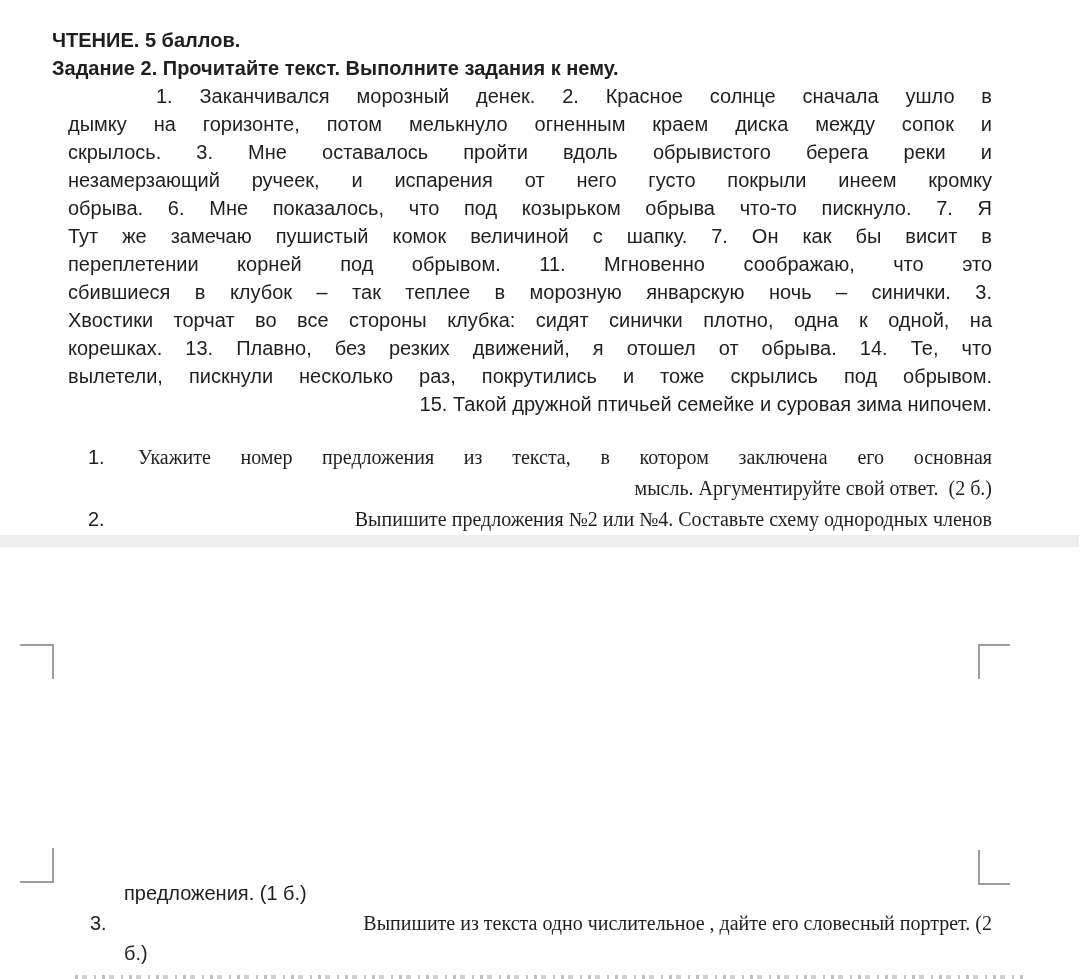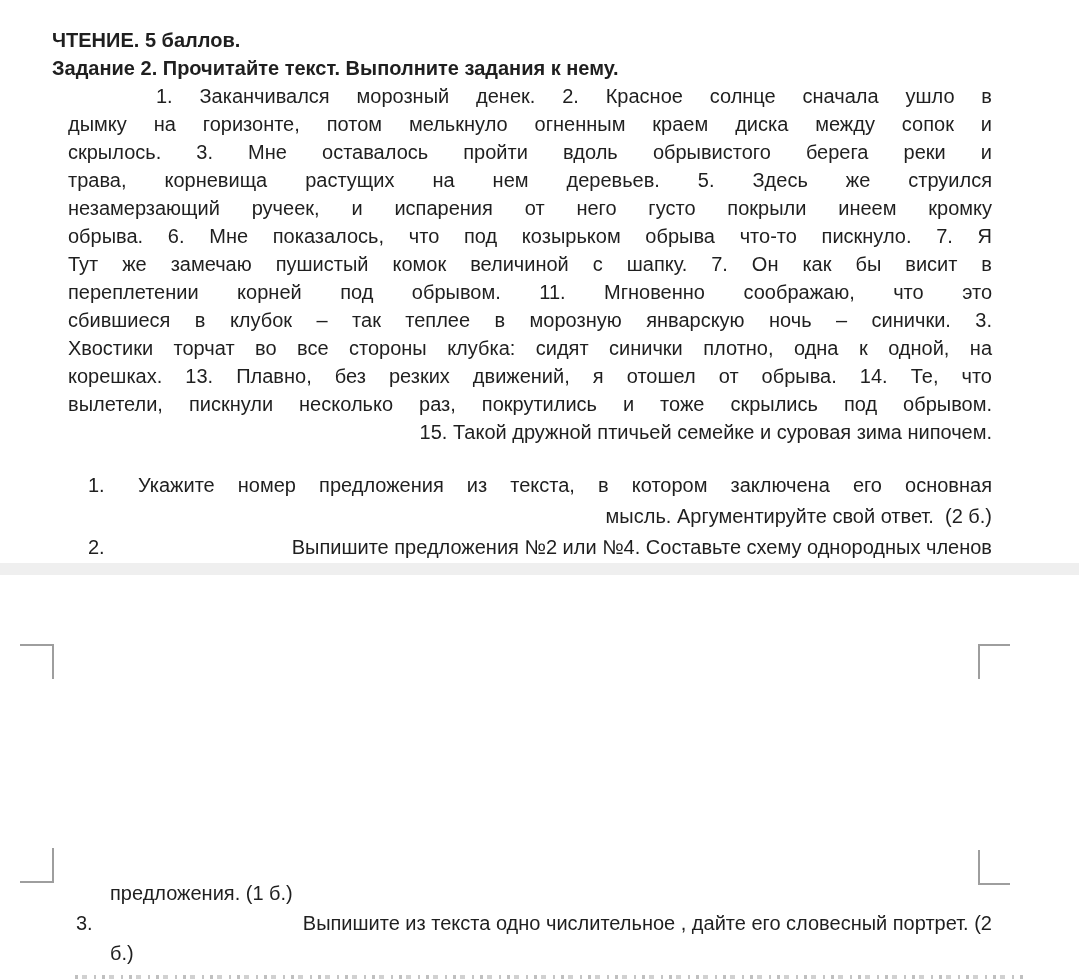--- a/index.html
+++ b/index.html
@@ -17,32 +17,32 @@
     font-size:20px;
     line-height:28px;
   }
   .h{font-weight:700;}
   .jline{ text-align:justify; text-align-last:justify;margin-left:16px; }
   .lline{ text-align:right; white-space:pre-wrap; }
   .indent{ text-indent:88px; }
   .tasks{ margin-top:24px; line-height:31px; }
   .task-row{ display:flex; margin-left:36px; }
   .tnum{ width:34px; flex:0 0 34px; }
-  .ttext{ flex:1 1 auto; min-width:0; }
+  .ttext{ flex:1 1 auto; min-width:0;font-family:Liberation Serif, serif; }
   
   .band{
     position:absolute; left:0; top:760; width:1080px; height:12px;
   }
   .crop{ position:absolute; width:30px; height:33px; }
   .crop.tl{ left:20px;  top:644px; width:32px; border-top:2px solid; border-right:2px solid; }
   .crop.tr{ left:978px; top:644px; border-top:2px solid; border-left:2px solid; }
   .crop.bl{ left:20px;  top:848px; width:32px; border-bottom:2px solid; border-right:2px solid; }
   .crop.br{ left:978px; top:850px; border-bottom:2px solid; border-left:2px solid; }
   .bottom-abs{
-    position:absolute; left:40px; right:87px; top:878px;
+    position:absolute; left:54px; right:87px; top:878px;
     font-size:20px; line-height:30px;
   }
   .cont-line{ margin-left:70px; white-space:pre-wrap; }
   .clipped-line{
     position:absolute; left:75px; top:975px; height:4px; width:950px;
     background:repeating-linear-gradient(90deg,
       rgba(45,45,45,.55) 0 3px, rgba(255,255,255,0) 3px 7px,
       rgba(45,45,45,.40) 7px 12px, rgba(255,255,255,0) 12px 19px,
       rgba(45,45,45,.50) 19px 21px, rgba(255,255,255,0) 21px 27px);
     opacity:.55;
@@ -55,21 +55,20 @@
 
   <div class="doc-flow">
 
     <div class="h">ЧТЕНИЕ. 5 баллов.</div>
     <div class="h">Задание 2. Прочитайте текст. Выполните задания к нему.</div>
 
     <div>
       <div class="jline indent">1. Заканчивался морозный денек. 2. Красное солнце сначала ушло в</div>
       <div class="jline">дымку на горизонте, потом мелькнуло огненным краем диска между сопок и</div>
       <div class="jline">скрылось. 3. Мне оставалось пройти вдоль обрывистого берега реки и</div>
-      <div class="jline">трава, корневища растущих на нем деревьев. 5. Здесь же струился</div>
       <div class="jline">незамерзающий ручеек, и испарения от него густо покрыли инеем кромку</div>
       <div class="jline">обрыва. 6. Мне показалось, что под козырьком обрыва что-то пискнуло. 7. Я</div>
       <div class="jline">Тут же замечаю пушистый комок величиной с шапку. 7. Он как бы висит в</div>
       <div class="jline">переплетении корней под обрывом. 11. Мгновенно соображаю, что это</div>
       <div class="jline">сбившиеся в клубок – так теплее в морозную январскую ночь – синички. 3.</div>
       <div class="jline">Хвостики торчат во все стороны клубка: сидят синички плотно, одна к одной, на</div>
       <div class="jline">корешках. 13. Плавно, без резких движений, я отошел от обрыва. 14. Те, что</div>
       <div class="jline">вылетели, пискнули несколько раз, покрутились и тоже скрылись под обрывом.</div>
       <div class="lline">15. Такой дружной птичьей семейке и суровая зима нипочем.</div>
     </div>

